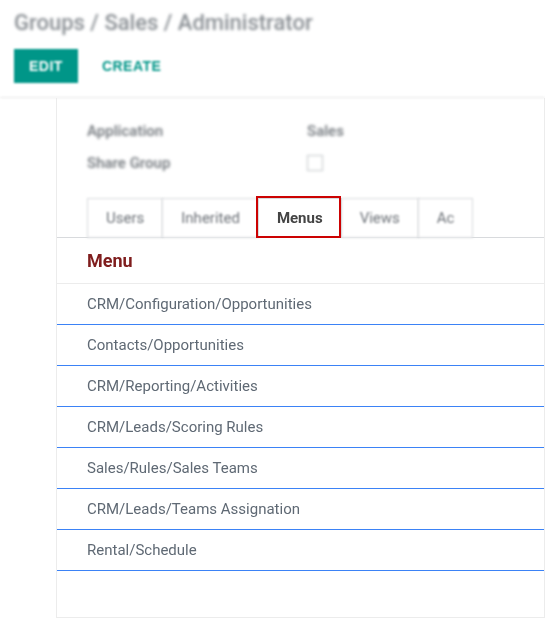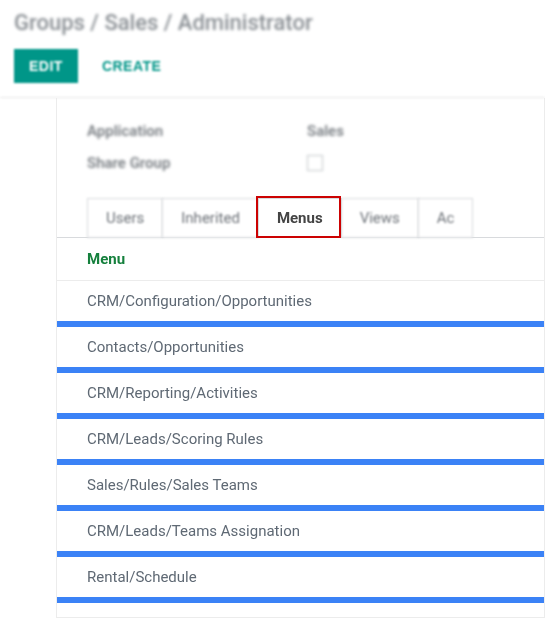--- a/index.html
+++ b/index.html
@@ -106,29 +106,29 @@
     pointer-events: none;
     z-index: 5;
   }
   .tab-content {
     border-top: 1px solid #d8dadd;
     margin-top: -1px;
   }
   .table-header {
     padding: 12px 30px;
     font-weight: 700;
-    font-size: 15px;
-    color: #15803d;
+    font-size: 18px;
+    color: #7f1d1d;
     border-bottom: 1px solid #ececec;
   }
   .table-row {
     padding: 11px 30px;
     font-size: 15px;
     color: #5f6974;
-    border-bottom: 6px solid #3b82f6;
+    border-bottom: 1px solid #3b82f6;
     cursor: pointer;
   }
 </style>
 </head>
 <body>
 
 <div class="header">
   <div class="breadcrumb">Groups / Sales / Administrator</div>
   <div class="action-row">
     <button class="btn-edit">EDIT</button>

